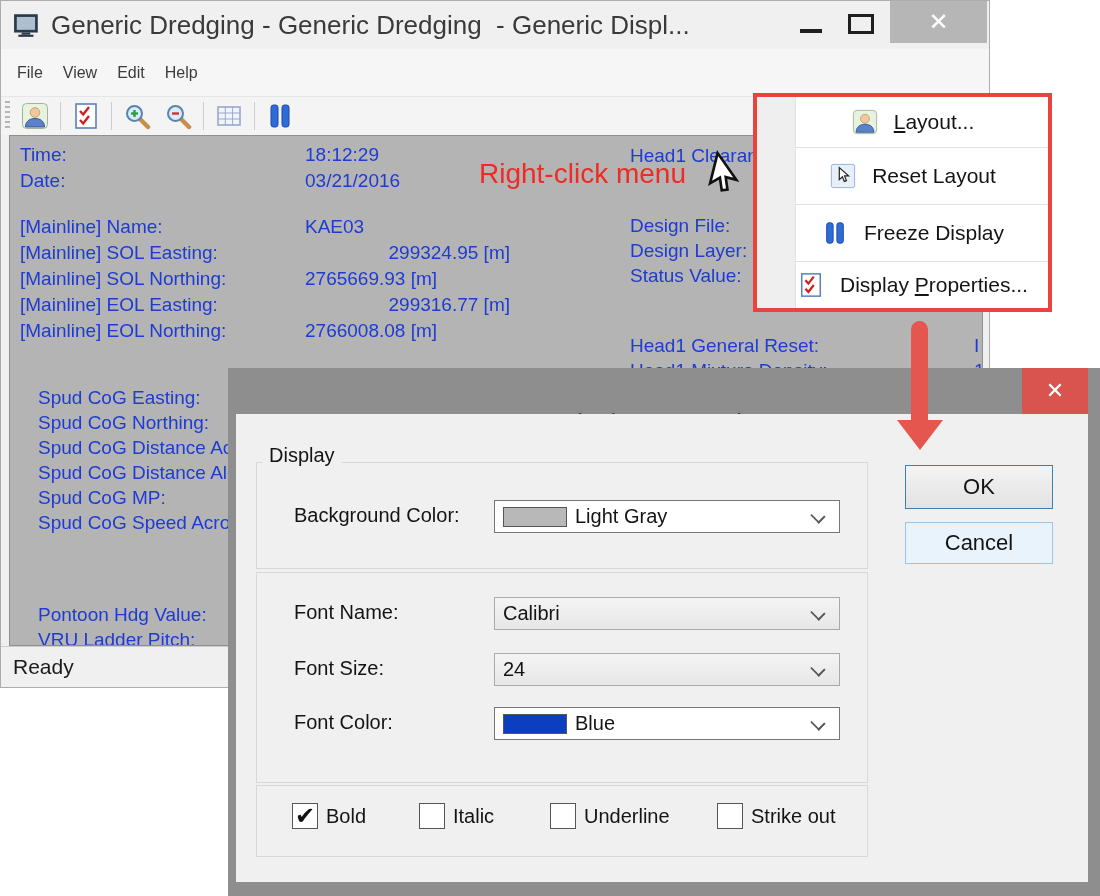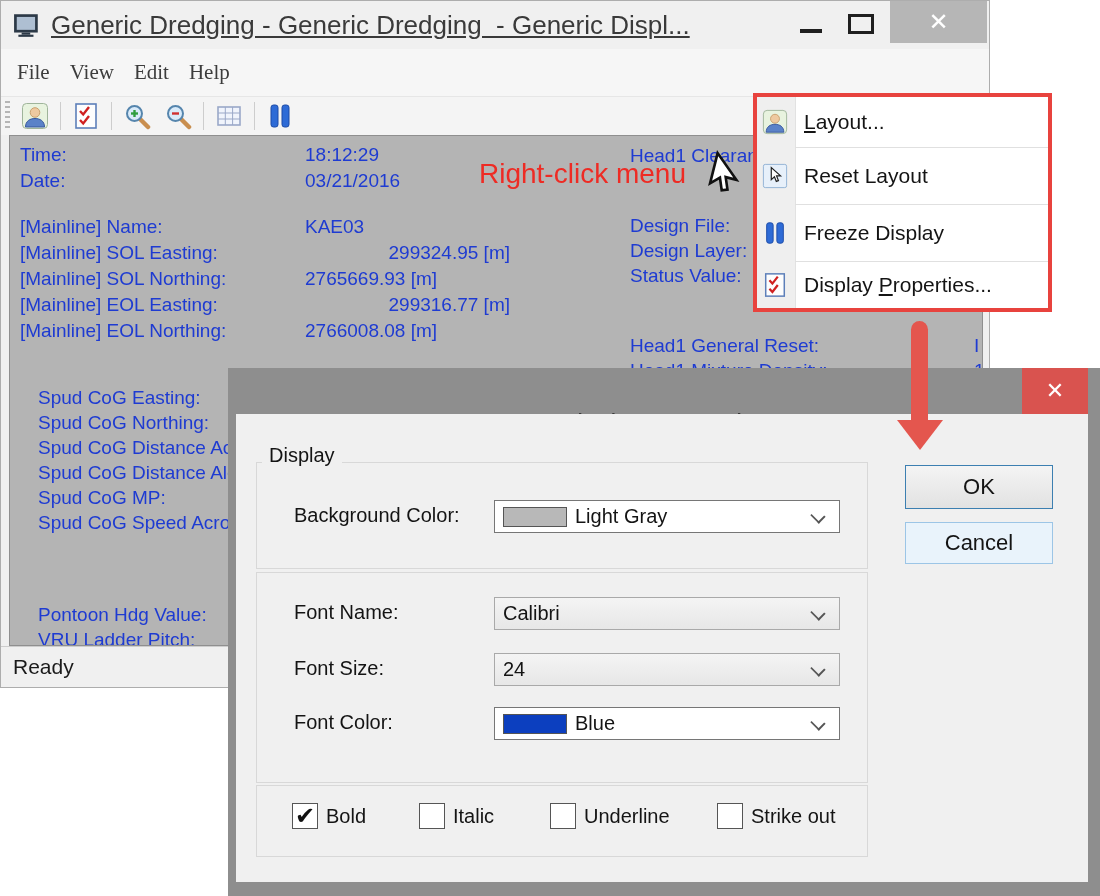--- a/index.html
+++ b/index.html
@@ -3,28 +3,28 @@
 <meta charset="utf-8">
 <style>
   html,body{margin:0;padding:0;background:#fff;}
   #stage{position:relative;width:1100px;height:896px;background:#ffffff;overflow:hidden;
          font-family:"Liberation Sans",sans-serif;color:#222;}
   
   .mw{position:absolute;left:0;top:0;width:990px;height:688px;background:#f0f0f0;
       border:1px solid #adadad;box-sizing:border-box;z-index:1;}
   .titlebar{position:absolute;left:0;top:0;width:100%;height:48px;display:flex;align-items:center;}
   .appicon{margin-left:12px;width:28px;height:26px;}
-  .wtitle{margin-left:10px;font-size:26px;color:#3a3a3a;white-space:pre;text-decoration:underline;}
+  .wtitle{margin-left:10px;font-size:26px;color:#3a3a3a;white-space:pre;}
   .btn-min{position:absolute;left:799px;top:28px;width:22px;height:4px;background:#1f1f1f;}
   .btn-max{position:absolute;left:847px;top:13px;width:20px;height:14px;border:3px solid #1f1f1f;background:transparent;}
   .btn-close{position:absolute;left:889px;top:0;width:97px;height:42px;background:#b6b6b6;color:#fff;
              font-size:24px;display:flex;align-items:center;justify-content:center;}
   .menubar{position:absolute;left:0;top:48px;width:100%;height:48px;background:#f6f6f6;
            border-bottom:1px solid #e6e6e6;display:flex;align-items:center;box-sizing:border-box;}
-  .menubar span{font-size:21px;color:#3c3c3c;padding:0 10px;font-family:Liberation Serif, serif;}
+  .menubar span{font-size:16px;color:#3c3c3c;padding:0 10px;}
   .menubar span:first-child{margin-left:6px;}
   .toolbar{position:absolute;left:0;top:96px;width:100%;height:38px;background:#f4f4f4;display:flex;align-items:center;}
   .grip{width:5px;height:30px;margin-left:4px;background:repeating-linear-gradient(180deg,#b5b5b5 0 2px,transparent 2px 5px);}
   .tbtn{width:32px;height:32px;margin-left:9px;display:flex;align-items:center;justify-content:center;}
   .tbtn svg{width:28px;height:28px;}
   .tsep{width:1px;height:28px;background:#cdcdcd;margin-left:9px;}
   
   .disp{position:absolute;left:8px;top:134px;width:974px;height:511px;background:#b4b4b4;
         border:1px solid #8f8f8f;box-sizing:border-box;overflow:hidden;}
   .disp *{font-weight:normal;font-size:19px;color:#1e3bd2;white-space:nowrap;}
@@ -35,21 +35,21 @@
   .line{height:25px;}
   .hrow{position:relative;height:25px;width:360px;}
   .frag{position:absolute;left:344px;top:0;width:12px;overflow:hidden;}
   .statusbar{position:absolute;left:0;top:645px;width:100%;height:41px;background:#f0f0f0;
              border-top:1px solid #cdcdcd;display:flex;align-items:center;box-sizing:border-box;}
   .statusbar span{font-size:21px;color:#1a1a1a;margin-left:12px;}
   
   .cmenu{position:absolute;left:753px;top:93px;width:299px;height:219px;border:4px solid #e8433e;
          background:#fff;box-sizing:border-box;z-index:6;}
   .cgutter{position:absolute;left:0;top:0;bottom:0;width:38px;background:#efefef;border-right:1px solid #e2e2e2;}
-  .citem{position:absolute;left:0;right:0;display:flex;align-items:center;}
+  .citem{position:absolute;left:16px;right:0;display:flex;align-items:center;justify-content:center;}
   .citem svg{width:26px;height:26px;margin-left:5px;flex:none;}
   .clabel{margin-left:16px;font-size:21px;color:#141414;white-space:pre;}
   .u{text-decoration:underline;}
   .csep{position:absolute;left:38px;right:0;height:1px;background:#e0e0e0;}
   
   .ann-text{position:absolute;left:479px;top:158px;font-size:28px;color:#ee2b24;z-index:6;white-space:nowrap;}
   .ann-cursor{position:absolute;left:703px;top:152px;width:42px;height:46px;z-index:6;transform:rotate(14deg);}
   .arrow-shaft{position:absolute;left:911px;top:321px;width:17px;height:101px;background:#e4564e;
                border-radius:9px 9px 0 0;z-index:7;}
   .arrow-head{position:absolute;left:897px;top:420px;width:0;height:0;z-index:7;

